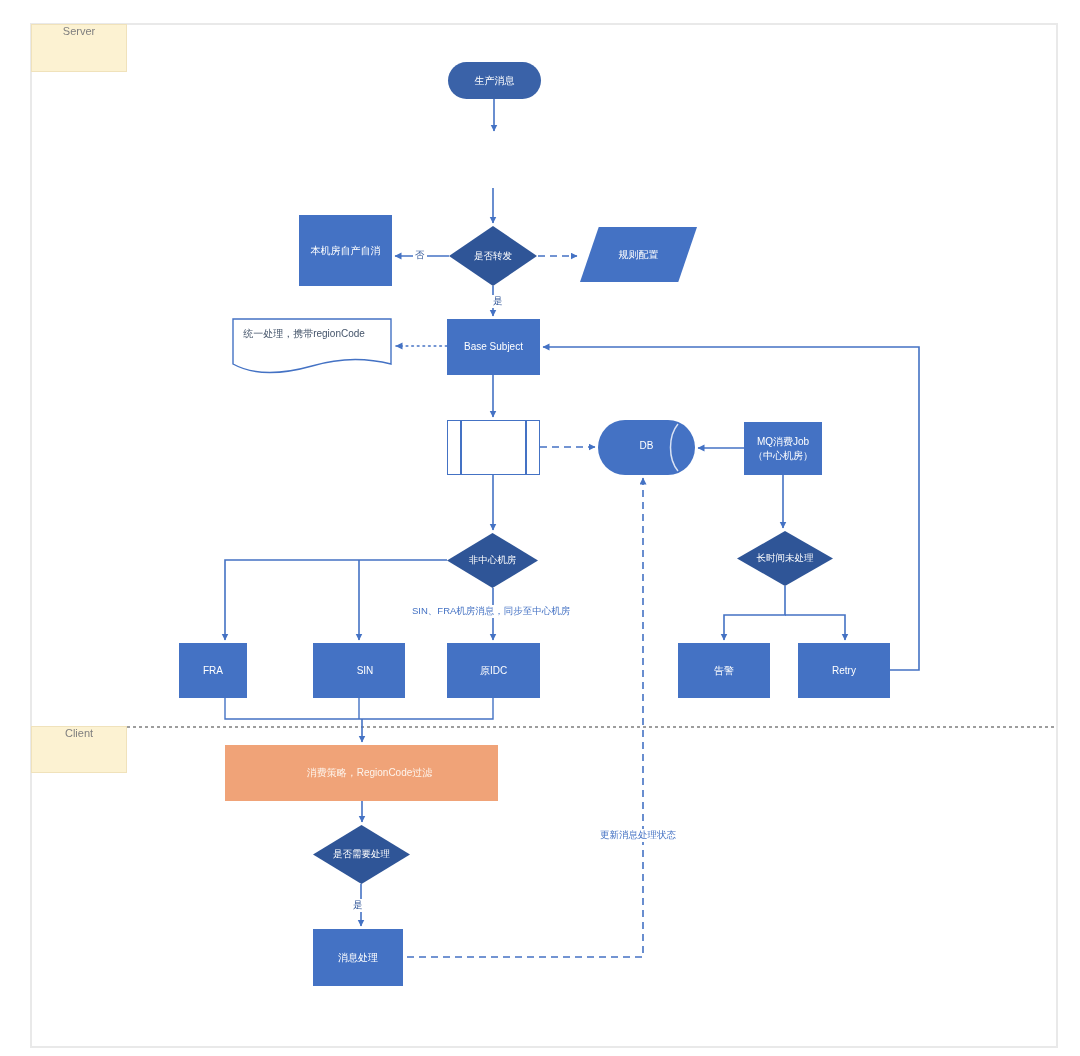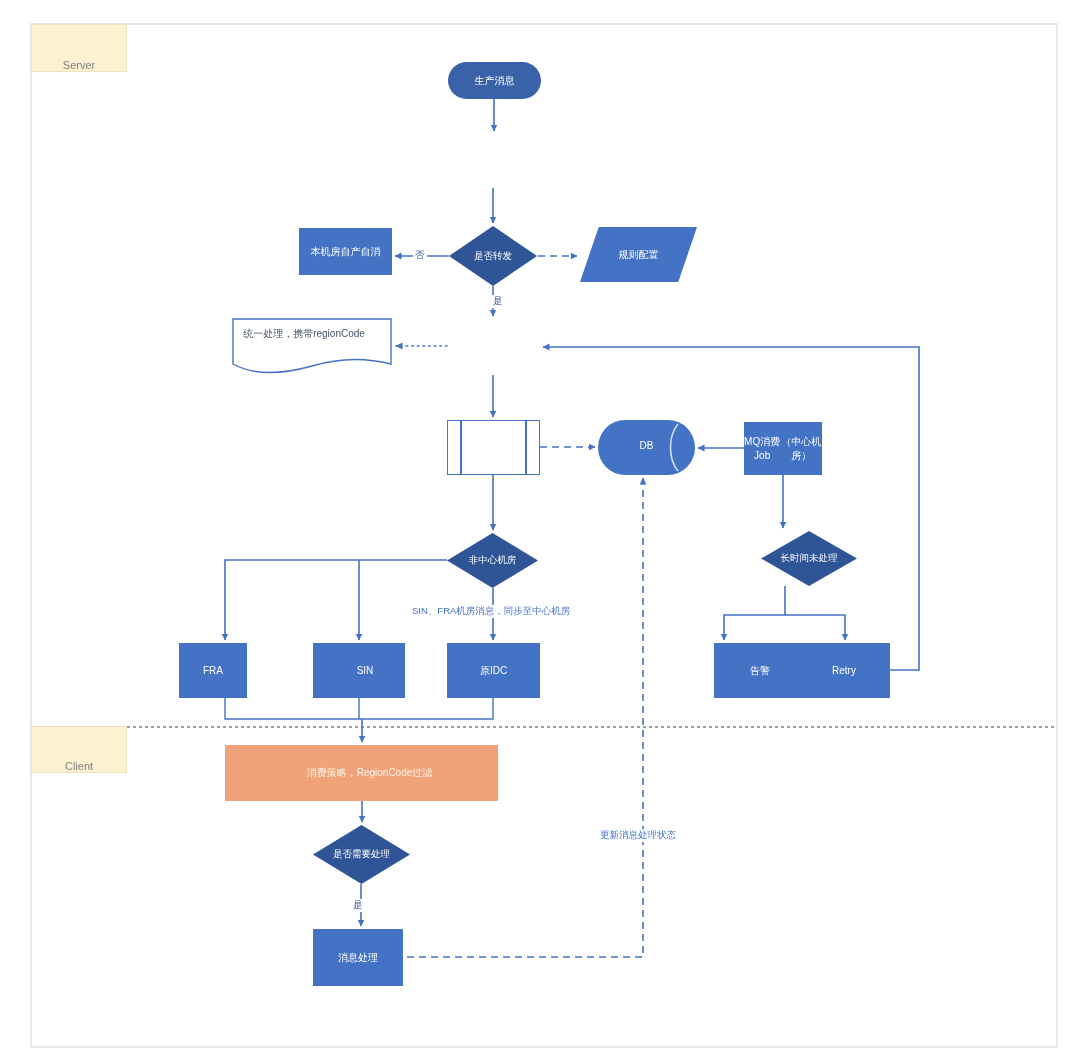--- a/index.html
+++ b/index.html
@@ -13,21 +13,21 @@
   .divider{fill:none;stroke:var(--divider);stroke-width:1.2;stroke-dasharray:3 3;}
   .page-border{fill:none;stroke:var(--page-border);stroke-width:2;}
   marker path{fill:var(--line-blue);}
   .node{position:absolute;z-index:2;display:flex;align-items:center;justify-content:center;
         text-align:center;color:#fff;font-size:10px;line-height:1.35;box-sizing:border-box;}
   .rect{background:var(--node-blue);}
   .pill{background:var(--start-blue);border-radius:19px;}
   .diamond{background:var(--diamond-blue);clip-path:polygon(50% 0,100% 50%,50% 100%,0 50%);font-size:9.5px;}
   .para{background:var(--node-blue);clip-path:polygon(16% 0,100% 0,84% 100%,0 100%);}
   .orange-rect{background:var(--orange);color:#fdf4ec;padding-left:16px;}
-  .lane-label{position:absolute;z-index:3;display:flex;align-items:flex-end;justify-content:center;
+  .lane-label{position:absolute;z-index:3;display:flex;align-items:flex-start;justify-content:center;
         background:var(--lane-fill);border:1px solid var(--lane-border);color:var(--lane-text);font-size:11px;}
   .predef{background:#fff;border:1.6px solid var(--line-blue);}
   .predef .bar{position:absolute;top:0;bottom:0;width:1.6px;background:var(--line-blue);}
   .doc-shape{position:absolute;z-index:2;}
   .doc-shape .doc-label{position:absolute;left:0;right:0;top:9px;text-align:center;
         color:var(--doc-text);font-size:10px;}
   .cyl{position:absolute;z-index:2;}
   .cyl .cyl-label{position:absolute;left:0;right:0;top:0;bottom:4px;display:flex;align-items:center;
         justify-content:center;color:#fff;font-size:10px;}
   .edge-label{position:absolute;z-index:4;color:var(--diamond-blue);font-size:9.5px;background:#fff;
@@ -85,73 +85,76 @@
 
   <div class="node pill" style="left:448px;top:62px;width:93px;height:37px;">
     <span>生产消息</span>
   </div>
 
 
   <div class="node diamond" style="left:449px;top:226px;width:88px;height:60px;">
     <span>是否转发</span>
   </div>
 
-  <div class="node rect" style="left:299px;top:228px;width:93px;height:47px;">
+  <div class="node rect" style="left:299px;top:215px;width:93px;height:71px;">
     <span>本机房自产自消</span>
   </div>
 
   <div class="node para" style="left:580px;top:227px;width:117px;height:55px;">
     <span>规则配置</span>
   </div>
 
   <div class="doc-shape" style="left:232px;top:318px;width:144px;height:60px;">
     <svg width="160" height="60">
       <path d="M1,1 L159,1 L159,46 Q120,36 80,48 Q30,62 1,46 Z" fill="#ffffff" stroke="var(--line-blue)" stroke-width="1.4"></path>
     </svg>
     <div class="doc-label">统一处理，携带regionCode</div>
   </div>
 
+  <div class="node rect" style="left:447px;top:319px;width:93px;height:56px;">
+    <span>Base Subject</span>
+  </div>
 
   <div class="node predef" style="left:447px;top:420px;width:93px;height:55px;">
     <span class="bar" style="left:12px;"></span>
     <span class="bar" style="right:12px;"></span>
   </div>
 
   <div class="cyl" style="left:598px;top:420px;width:97px;height:55px;">
     <svg width="97" height="55">
       <rect x="0" y="0" width="97" height="55" rx="27" ry="27.5" fill="var(--node-blue)"></rect>
       <path d="M80,4 C70,16 70,39 80,51" fill="none" stroke="var(--cyl-seam)" stroke-width="1.5"></path>
     </svg>
     <div class="cyl-label">DB</div>
   </div>
 
-  <div class="node rect" style="left:744px;top:422px;width:78px;height:53px;flex-direction:row;">
+  <div class="node rect" style="left:744px;top:422px;width:78px;height:53px;flex-direction:column;">
     <span>MQ消费Job</span>
     <span>（中心机房）</span>
   </div>
 
   <div class="node diamond" style="left:447px;top:533px;width:91px;height:55px;">
     <span>非中心机房</span>
   </div>
 
   <div class="node rect" style="left:179px;top:643px;width:68px;height:55px;">
     <span>FRA</span>
   </div>
   <div class="node rect" style="left:313px;top:643px;width:92px;height:55px;padding-left:12px;">
     <span>SIN</span>
   </div>
   <div class="node rect" style="left:447px;top:643px;width:93px;height:55px;">
     <span>原IDC</span>
   </div>
 
-  <div class="node diamond" style="left:761px;top:531px;width:96px;height:55px;justify-content:center;">
+  <div class="node diamond" style="left:737px;top:531px;width:96px;height:55px;justify-content:center;">
     <span>长时间未处理</span>
   </div>
 
-  <div class="node rect" style="left:678px;top:643px;width:92px;height:55px;margin-left:36px;">
+  <div class="node rect" style="left:678px;top:643px;width:92px;height:55px;">
     <span>告警</span>
   </div>
   <div class="node rect" style="left:798px;top:643px;width:92px;height:55px;">
     <span>Retry</span>
   </div>
 
   <div class="node orange-rect" style="left:225px;top:745px;width:273px;height:56px;">
     <span>消费策略，RegionCode过滤</span>
   </div>
 

